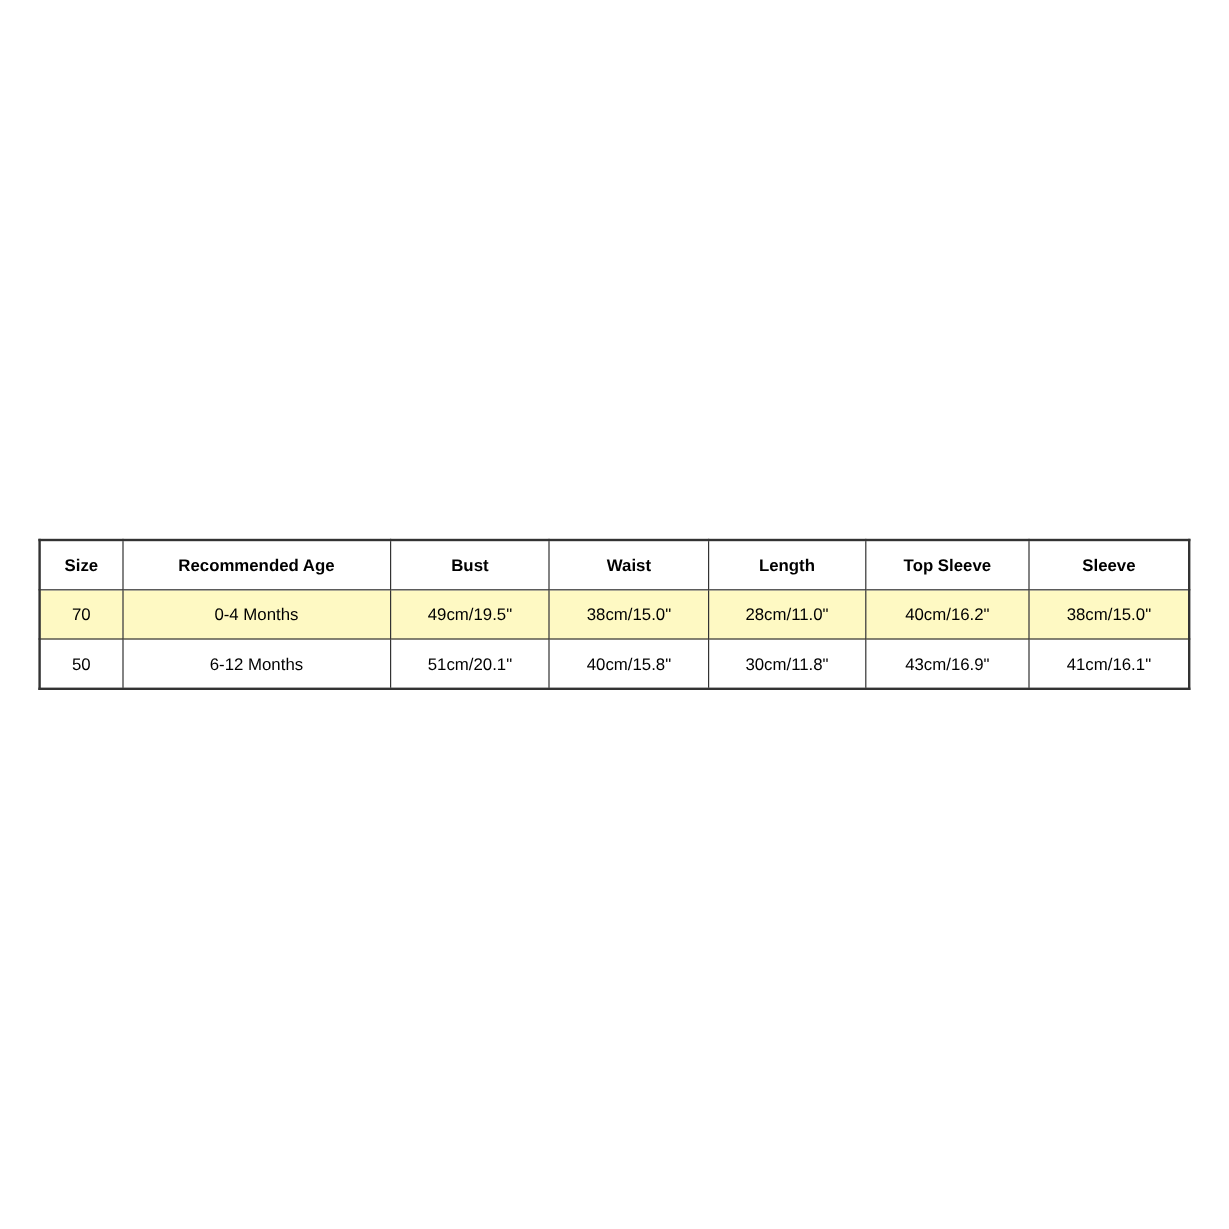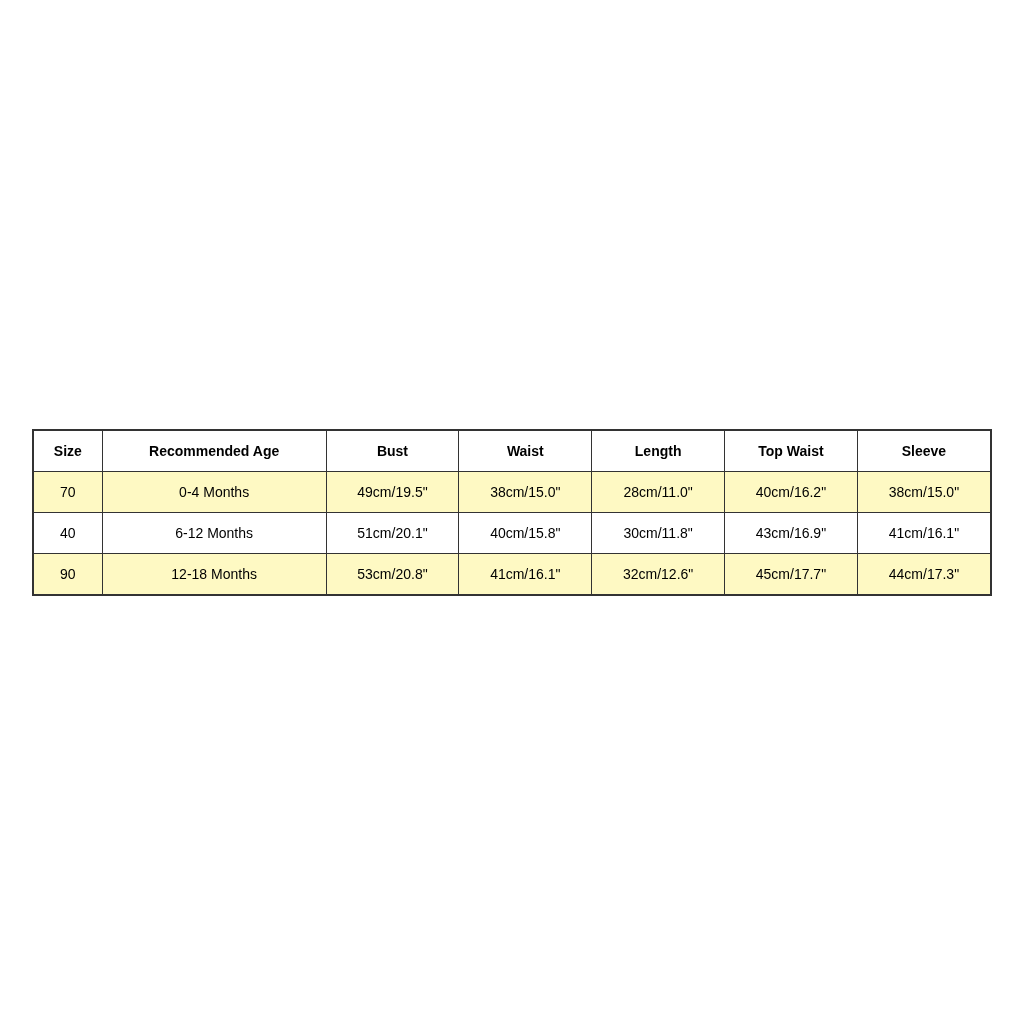--- a/index.html
+++ b/index.html
@@ -56,47 +56,38 @@
 
 <div class="table-container">
   <table>
     <thead>
       <tr>
         <th>Size</th>
         <th>Recommended Age</th>
         <th>Bust</th>
         <th>Waist</th>
         <th>Length</th>
-        <th>Top Waist</th>
+        <th>Top Sleeve</th>
         <th>Sleeve</th>
       </tr>
     </thead>
     <tbody id="table-body">
     <tr>
           <td>70</td>
           <td>0-4 Months</td>
           <td>49cm/19.5"</td>
           <td>38cm/15.0"</td>
           <td>28cm/11.0"</td>
           <td>40cm/16.2"</td>
           <td>38cm/15.0"</td>
         </tr>
         <tr>
-          <td>40</td>
+          <td>50</td>
           <td>6-12 Months</td>
           <td>51cm/20.1"</td>
           <td>40cm/15.8"</td>
           <td>30cm/11.8"</td>
           <td>43cm/16.9"</td>
           <td>41cm/16.1"</td>
         </tr>
-        <tr>
-          <td>90</td>
-          <td>12-18 Months</td>
-          <td>53cm/20.8"</td>
-          <td>41cm/16.1"</td>
-          <td>32cm/12.6"</td>
-          <td>45cm/17.7"</td>
-          <td>44cm/17.3"</td>
-        </tr>
       </tbody>
   </table>
 </div>
 
 </body></html>

